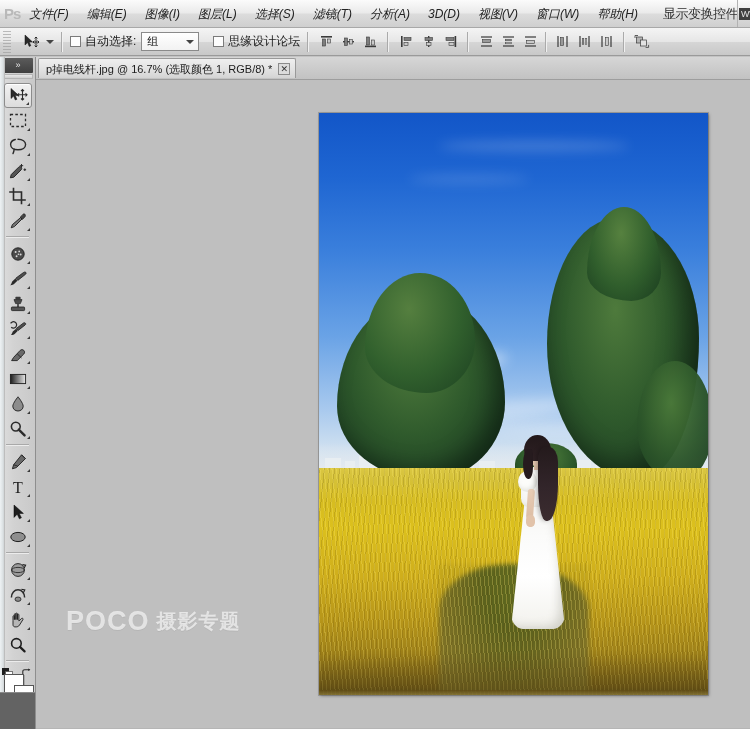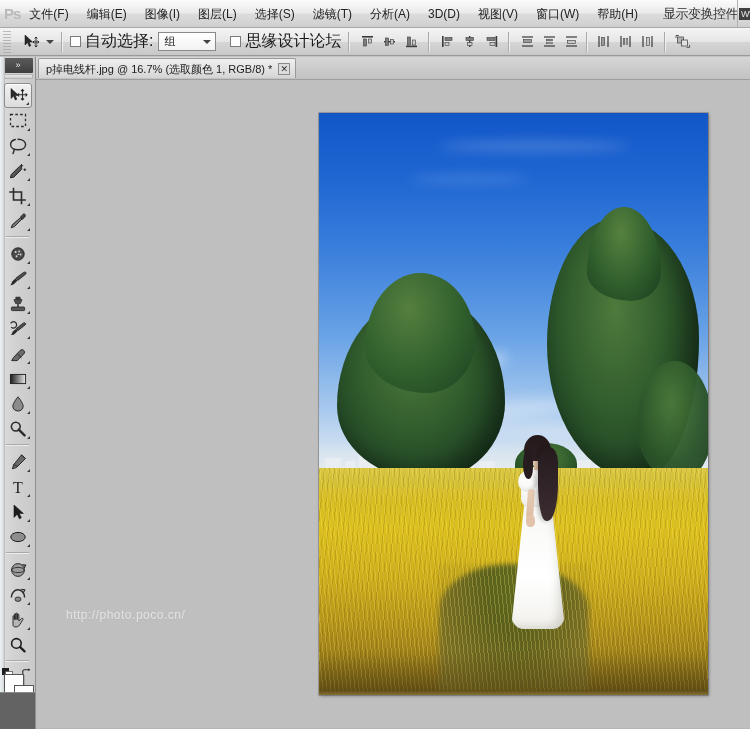--- a/index.html
+++ b/index.html
@@ -26,21 +26,21 @@
   }
   .ps-logo {
     width: 30px; height: 26px;
     margin-left: 4px;
     display: flex; align-items: center; justify-content: center;
     font-size: 15px; font-weight: bold;
     color: #b9b9b9;
     letter-spacing: -1px;
     font-family: "Liberation Sans", sans-serif;
   }
-  .menu-items { display: flex; align-items: center; height: 14px; }
+  .menu-items { display: flex; align-items: center; height: 14px; font-style: italic; }
   .menu-item {
     font-size: 12px; color: #222;
     padding: 3px 9px;
     white-space: nowrap;
     cursor: default;
     line-height: 14px;
   }
   .menu-watermark {
     margin-left: 16px;
     display: flex; align-items: center;
@@ -103,21 +103,21 @@
   }
   .tri-down {
     width: 0; height: 0;
     border-left: 4px solid transparent;
     border-right: 4px solid transparent;
     border-top: 4px solid #444;
     margin-left: 3px;
   }
   .opt-check {
     display: flex; align-items: center;
-    font-size: 16px; color: #1a1a1a;
+    font-size: 12px; color: #1a1a1a;
     white-space: nowrap;
   }
   .cb {
     width: 11px; height: 11px;
     background: #fdfdfd;
     border: 1px solid #7b7b7b;
     margin-right: 4px;
     box-sizing: border-box;
   }
   .opt-select {
@@ -979,21 +979,24 @@
   <div class="docarea">
 
     <div class="tabstrip">
       <div class="doctab">
         <span class="title">p掉电线杆.jpg @ 16.7% (选取颜色 1, RGB/8) *</span>
         <span class="tab-close">✕</span>
       </div>
     </div>
 
     <div class="poco-wm">
-      <div class="poco-row2">http://photo.poco.cn/</div>
+      <div class="poco-row1">
+        <span>POCO</span>
+        <span class="poco-cn">摄影专题</span>
+      </div>
     </div>
 
     <div class="canvas-wrap">
       <div class="photo">
 
         <div class="sky"></div>
         <div class="cloud c3"></div>
         <div class="cloud c4"></div>
         <div class="cloud c1"></div>
         <div class="cloud c2"></div>

